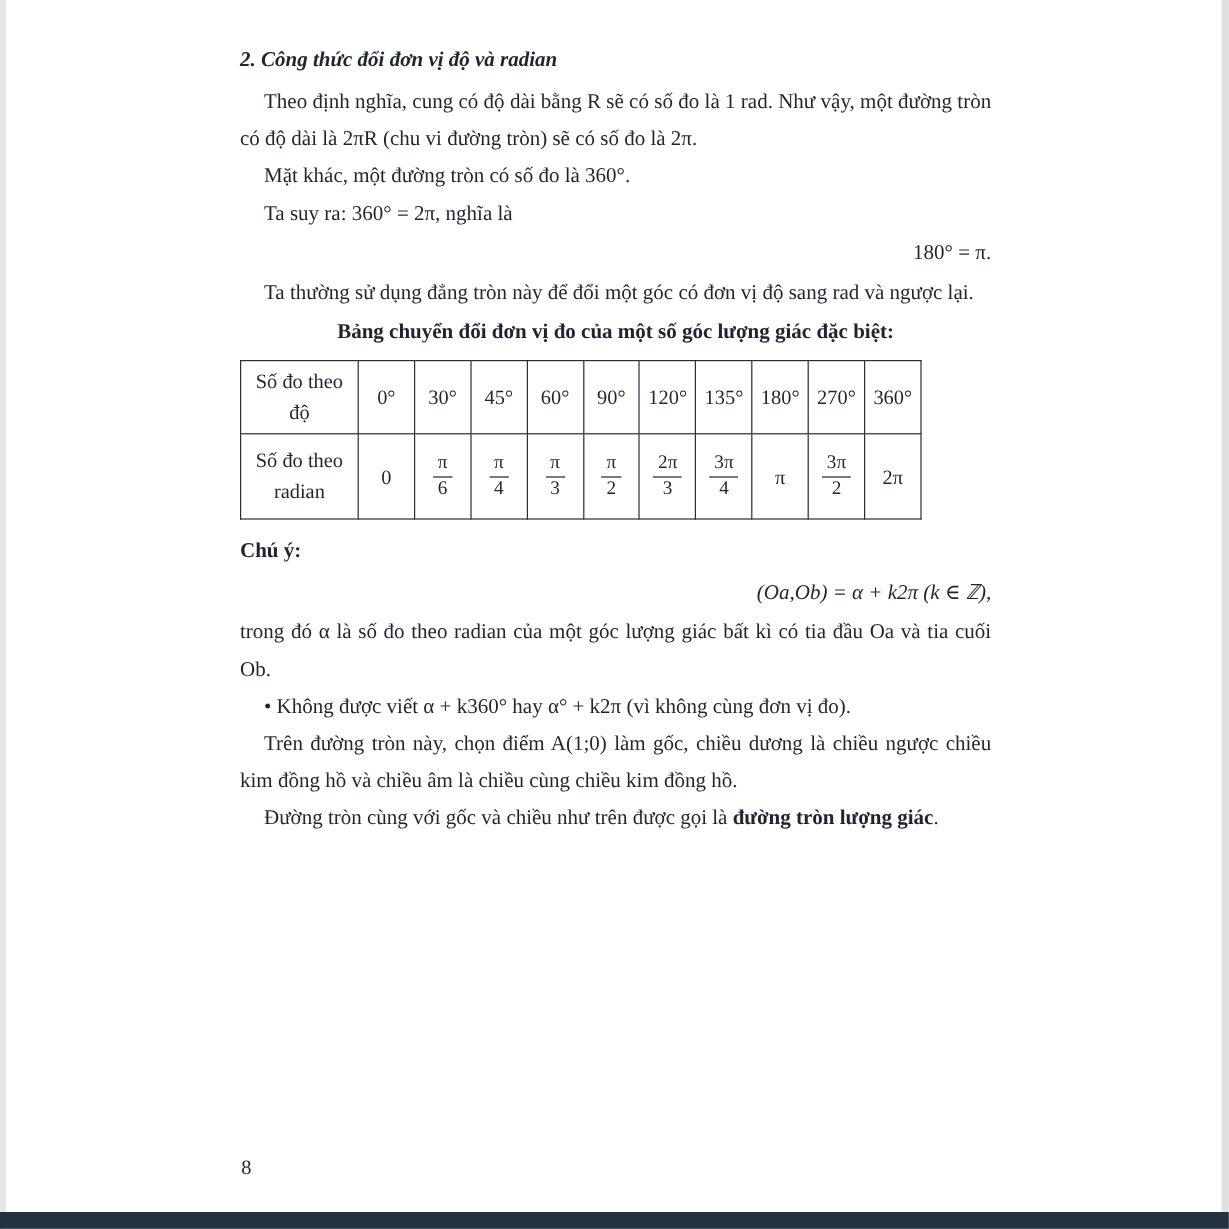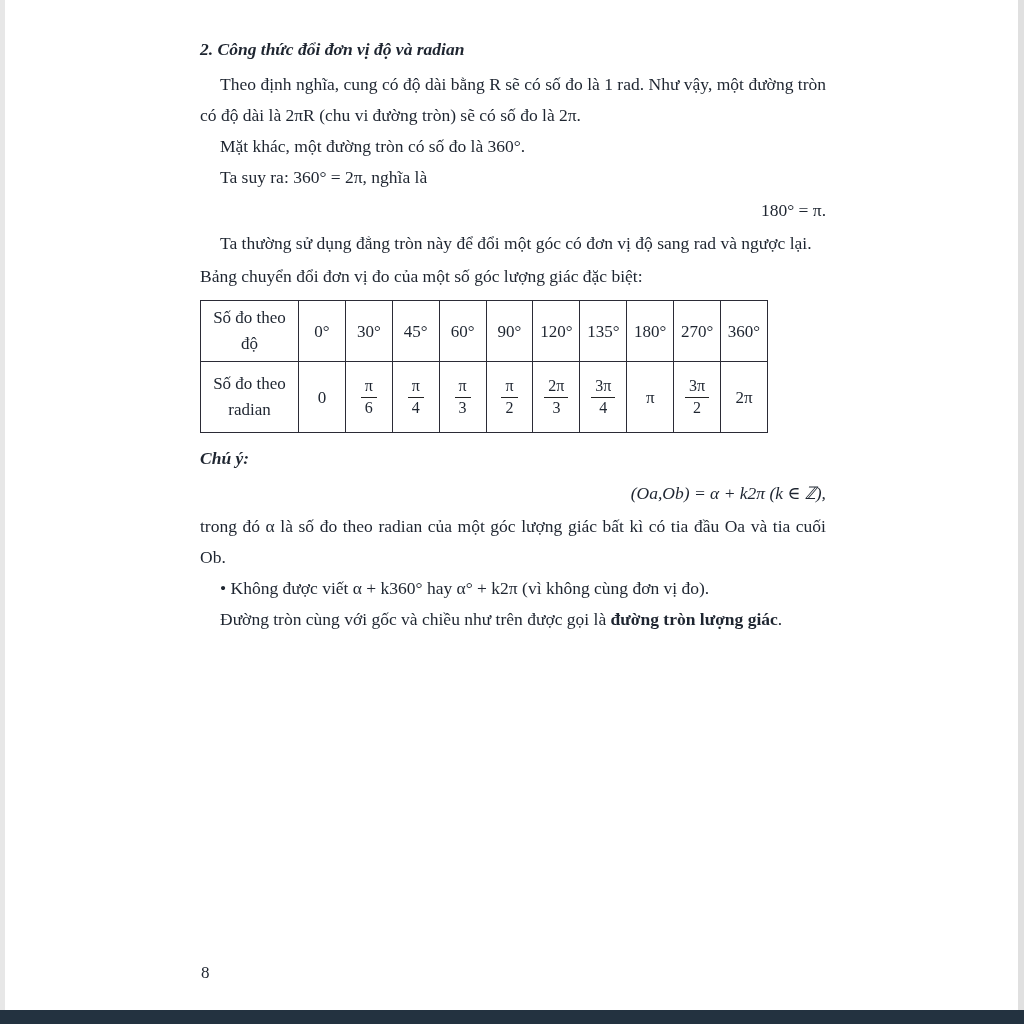--- a/index.html
+++ b/index.html
@@ -15,41 +15,41 @@
 
   .page-content{
     position:absolute;left:200px;top:34px;width:626px;
     font-size:17.5px;line-height:31px;
   }
   .para{margin:0;text-align:justify;text-indent:20px;}
   .para.no-indent{text-indent:0;}
   .heading{font-weight:bold;font-style:italic;margin:0 0 4px 0;}
   .formula{text-align:right;text-indent:0;margin:2px 0;}
   .formula-italic{font-style:italic;}
-  .table-title{font-weight:normal;text-indent:0;margin:2px 0 8px 0;}
+  .table-title{font-weight:bold;text-align:center;text-indent:0;margin:2px 0 8px 0;}
 
   table.conv{
     border-collapse:collapse;table-layout:fixed;
     width:568px;margin:2px 0 10px 0;
   }
   table.conv td{
     border:1.6px solid #2b2b36;
     text-align:center;vertical-align:middle;
     font-size:17px;padding:0;
   }
   table.conv col.head-col{width:98px;}
   tr.deg-row td{height:60px;}
   tr.rad-row td{height:70px;}
   .rowhead{line-height:26px;}
 
   .frac{display:inline-block;vertical-align:middle;text-align:center;line-height:1.15;}
   .frac .fnum{display:block;padding:0 4px 1px 4px;font-size:16px;}
   .frac .fden{display:block;border-top:1.4px solid #222;padding:1px 4px 0 4px;font-size:16px;}
 
-  .note-heading{font-weight:bold;font-style:italic;margin:6px 0 4px 0;}
+  .note-heading{font-weight:bold;margin:6px 0 4px 0;}
   .section-heading{font-weight:bold;font-style:italic;margin:4px 0;}
   .bold-italic{font-weight:bold;}
 
   .page-number{
     position:absolute;left:201px;top:963px;
     font-size:17px;color:#1e2530;
   }
 </style>
 </head>
 <body>
@@ -125,17 +125,18 @@
   <p class="note-heading">Chú ý:</p>
 
 
   <p class="formula formula-italic">(Oa,Ob) = α + k2π (k ∈ ℤ),</p>
 
   <p class="para no-indent">trong đó α là số đo theo radian của một góc lượng giác bất kì có tia đầu Oa và tia cuối Ob.</p>
 
   <p class="para">• Không được viết α + k360° hay α° + k2π (vì không cùng đơn vị đo).</p>
 
 
+  <p class="para">Trên đường tròn này, chọn điểm A(1;0) làm gốc, chiều dương là chiều ngược chiều kim đồng hồ và chiều âm là chiều cùng chiều kim đồng hồ.</p>
   <p class="para"><span>Đường tròn cùng với gốc và chiều như trên được gọi là </span><span class="bold-italic">đường tròn lượng giác</span><span>.</span></p>
 
 </div>
 
 <div class="page-number">8</div>
 
 </body></html>

